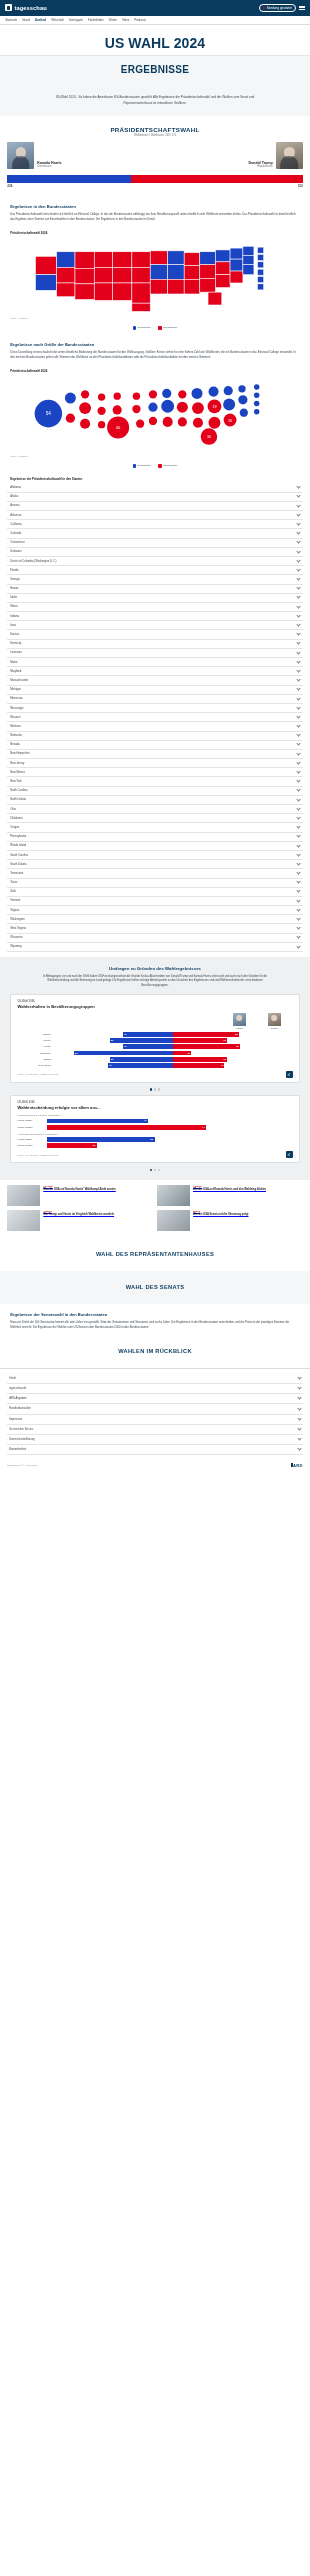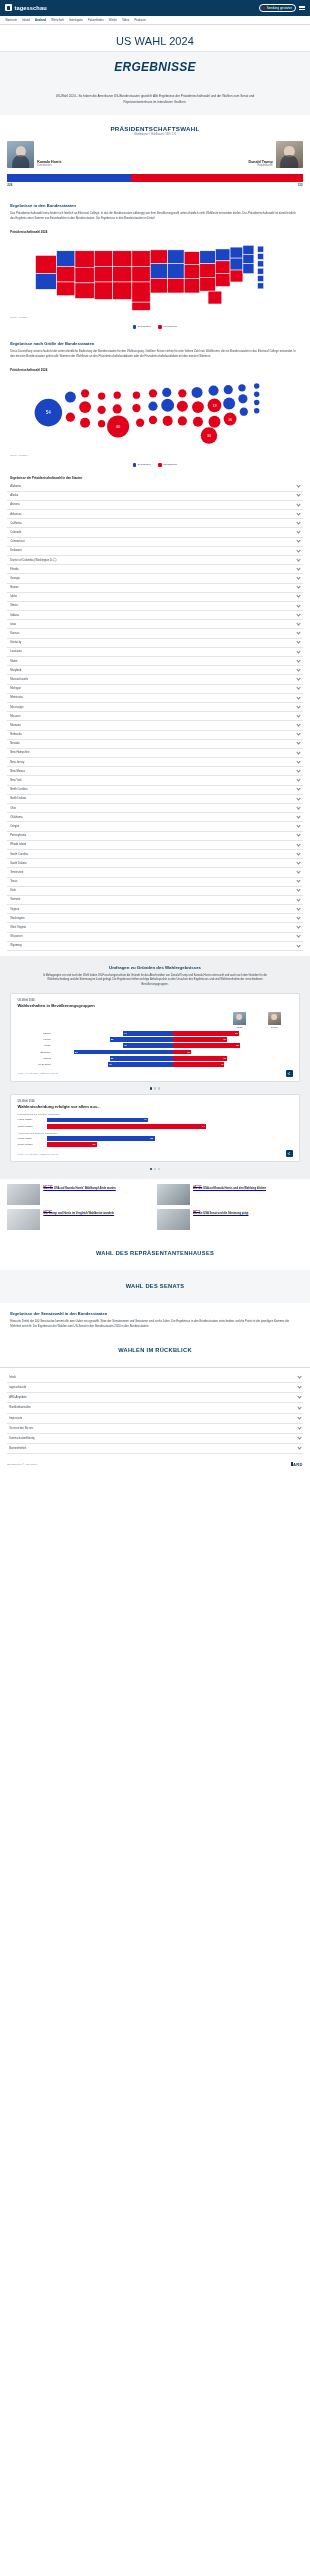--- a/index.html
+++ b/index.html
@@ -56,30 +56,30 @@
   .navbar a.active { color: #0a3a5e; font-weight: bold; }
 
   
   .hero {
     background: #ffffff;
     padding: 10.3px 0 4.1px;
     text-align: center;
     border-bottom: 0.5px solid #e5e5e5;
   }
   .hero h1 {
-    font-size: 11px; color: #0a3a5e; font-weight: normal; letter-spacing: 0.1px;
+    font-size: 14px; color: #0a3a5e; font-weight: bold; letter-spacing: 0.1px;
   }
 
   .section-band {
     background: #f5f6f7;
     padding: 8.3px 10.3px 10.3px;
     text-align: center;
   }
   .section-band h2 {
-    font-size: 12px; color: #0a3a5e; letter-spacing: 0.3px; margin-bottom: 20px; font-weight: bold; font-style: italic;
+    font-size: 10px; color: #0a3a5e; letter-spacing: 0.3px; margin-bottom: 20px; font-weight: bold;
   }
   .section-band p {
     font-size: 3.1px; line-height: 1.7; color: #3c4650; max-width: 222px; margin: 0 auto;
   }
 
   
   .pres-wrap { padding: 0 7.2px 7.2px; background:#fff; }
   .pres-title {
     text-align: center; padding: 9.3px 0 1.6px;
     font-size: 6.2px; color: #0a3a5e; font-weight: bold; letter-spacing: 0.3px;

